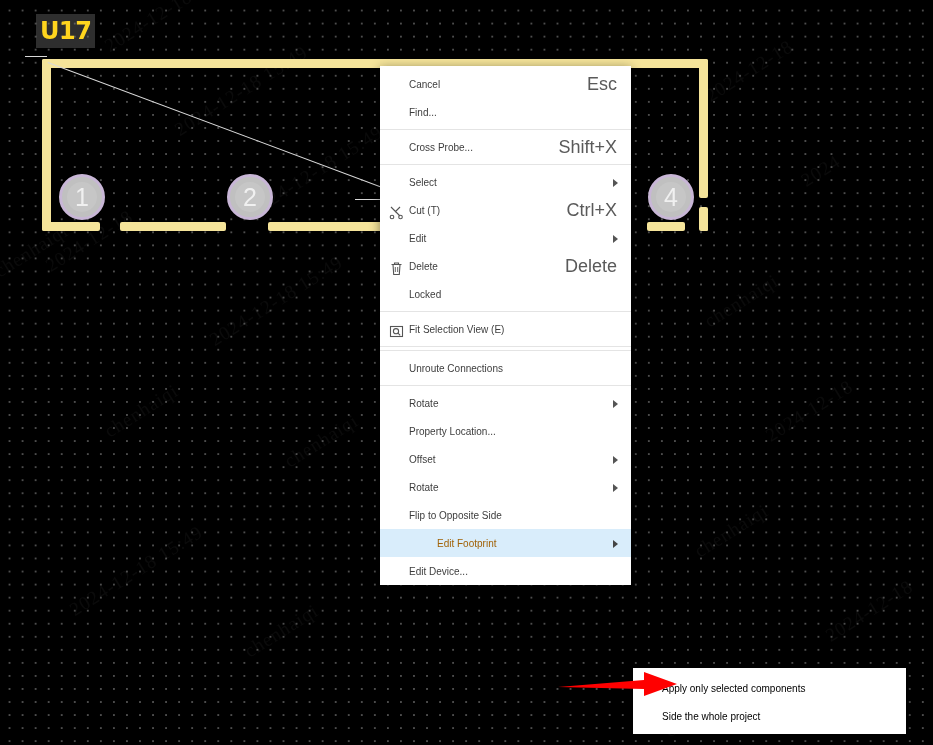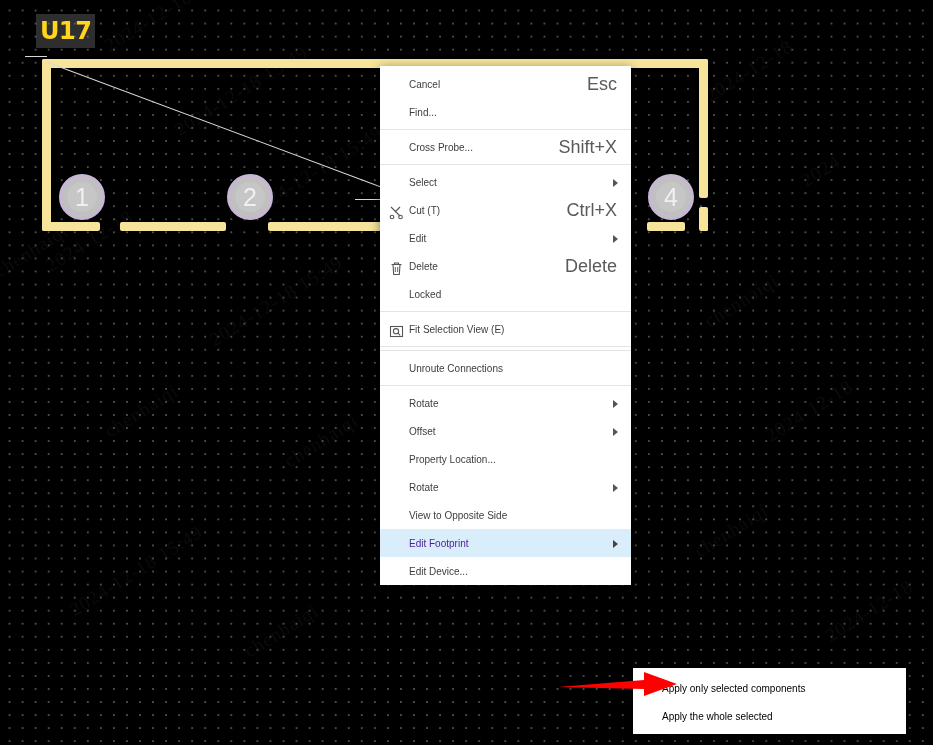--- a/index.html
+++ b/index.html
@@ -136,21 +136,21 @@
     border-left: 5px solid #555;
     border-top: 4px solid transparent;
     border-bottom: 4px solid transparent;
   }
   .mi .ico {
     position: absolute;
     left: 9px; top: 6px;
     width: 15px; height: 15px;
   }
   .mi.sel { background: #d9edfb; }
-  .mi.sel .lbl { color: #4c1d95; }
+  .mi.sel .lbl { color: #a16207; margin-left: 28px; }
   .mi.sel .arrow { border-left-color: #444; }
   .sep {
     height: 1px;
     background: #e4e4e4;
     margin: 3px 0;
   }
 
   
   #submenu {
     position: absolute;
@@ -242,28 +242,28 @@
     <div class="mi"><span class="ico"><svg width="15" height="15" viewBox="0 0 15 15" fill="none" stroke="#555" stroke-width="1.1">
           <rect x="1.5" y="2.5" width="12" height="10"></rect>
           <circle cx="7" cy="7.2" r="2.6"></circle>
           <path d="M9 9.2l2.2 2.2"></path>
         </svg></span><span class="lbl">Fit Selection View (E)</span></div>
     <div class="sep"></div>
     <div class="sep"></div>
     <div class="mi"><span class="lbl">Unroute Connections</span></div>
     <div class="sep"></div>
     <div class="mi"><span class="lbl">Rotate</span><span class="arrow"></span></div>
+    <div class="mi"><span class="lbl">Property Location...</span></div>
     <div class="mi"><span class="lbl">Offset</span><span class="arrow"></span></div>
-    <div class="mi"><span class="lbl">Property Location...</span></div>
     <div class="mi"><span class="lbl">Rotate</span><span class="arrow"></span></div>
-    <div class="mi"><span class="lbl">View to Opposite Side</span></div>
+    <div class="mi"><span class="lbl">Flip to Opposite Side</span></div>
     <div class="mi sel"><span class="lbl">Edit Footprint</span><span class="arrow"></span></div>
     <div class="mi"><span class="lbl">Edit Device...</span></div>
   </div>
 
 <div id="submenu">
     <div class="mi"><span class="lbl">Apply only selected components</span></div>
-    <div class="mi"><span class="lbl">Apply the whole selected</span></div>
+    <div class="mi"><span class="lbl">Side the whole project</span></div>
   </div>
 
 <svg id="redarrow" viewBox="0 0 120 32">
   <polygon points="0,19 86,12 86,4 119,16 86,28 86,21" fill="#ff0000"></polygon>
 </svg>
 
 </body></html>

